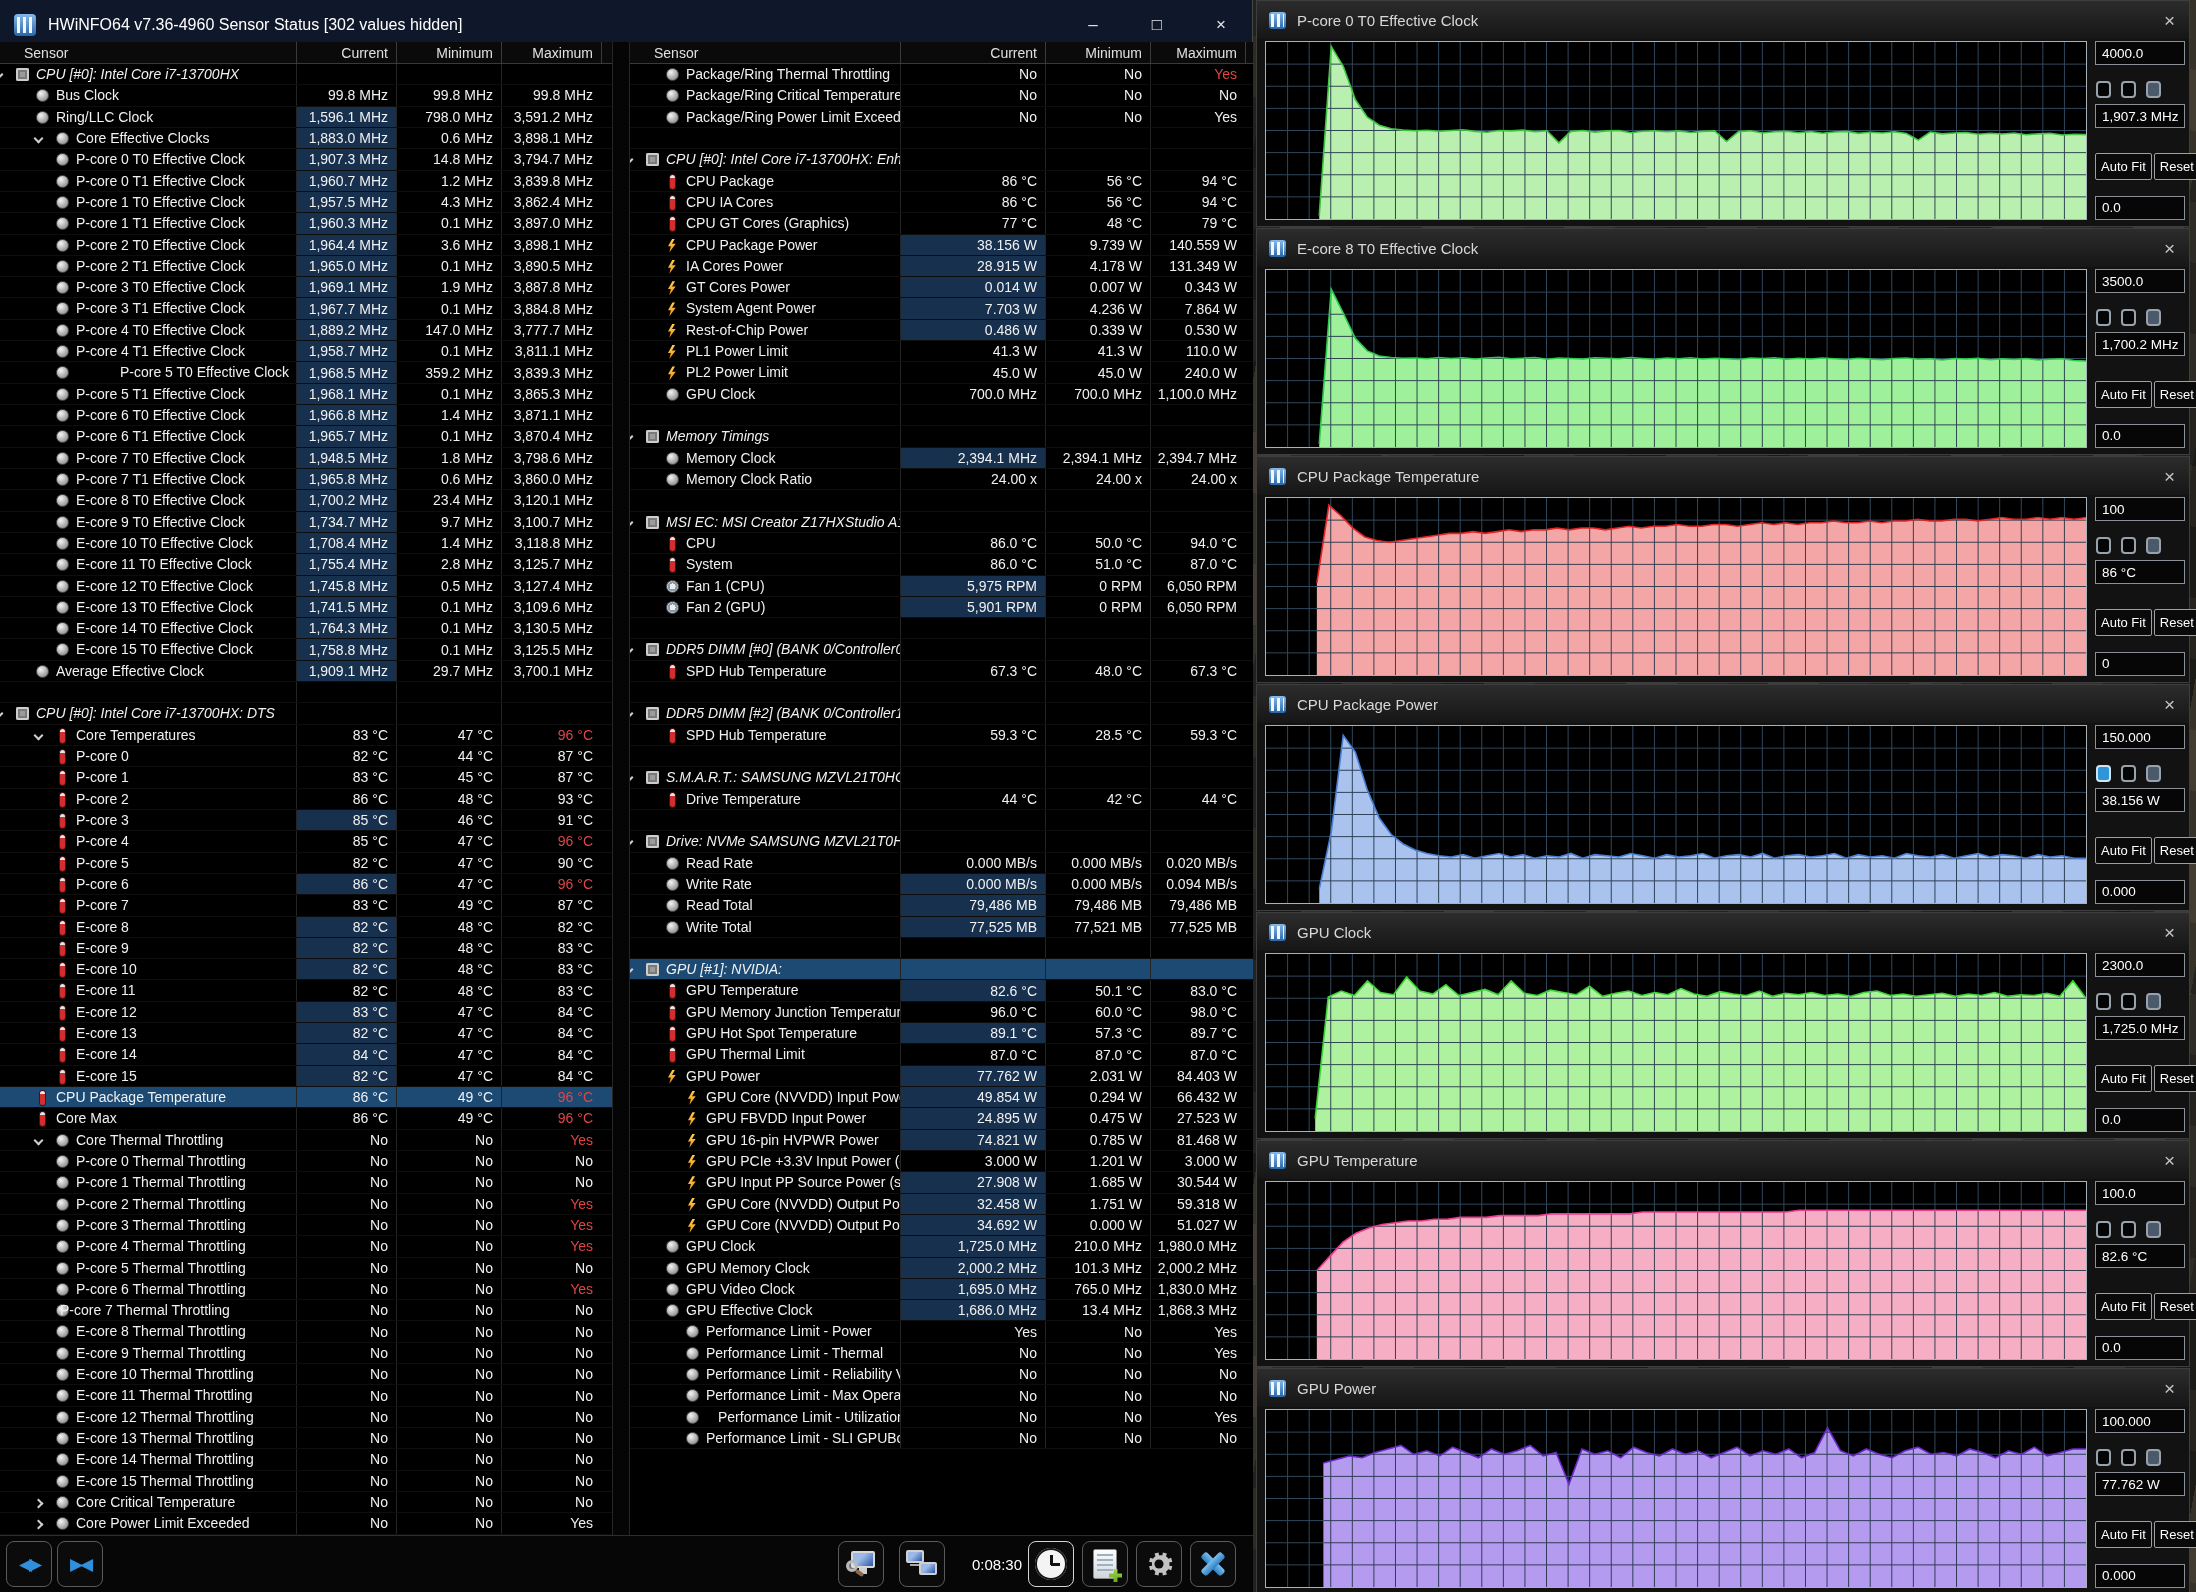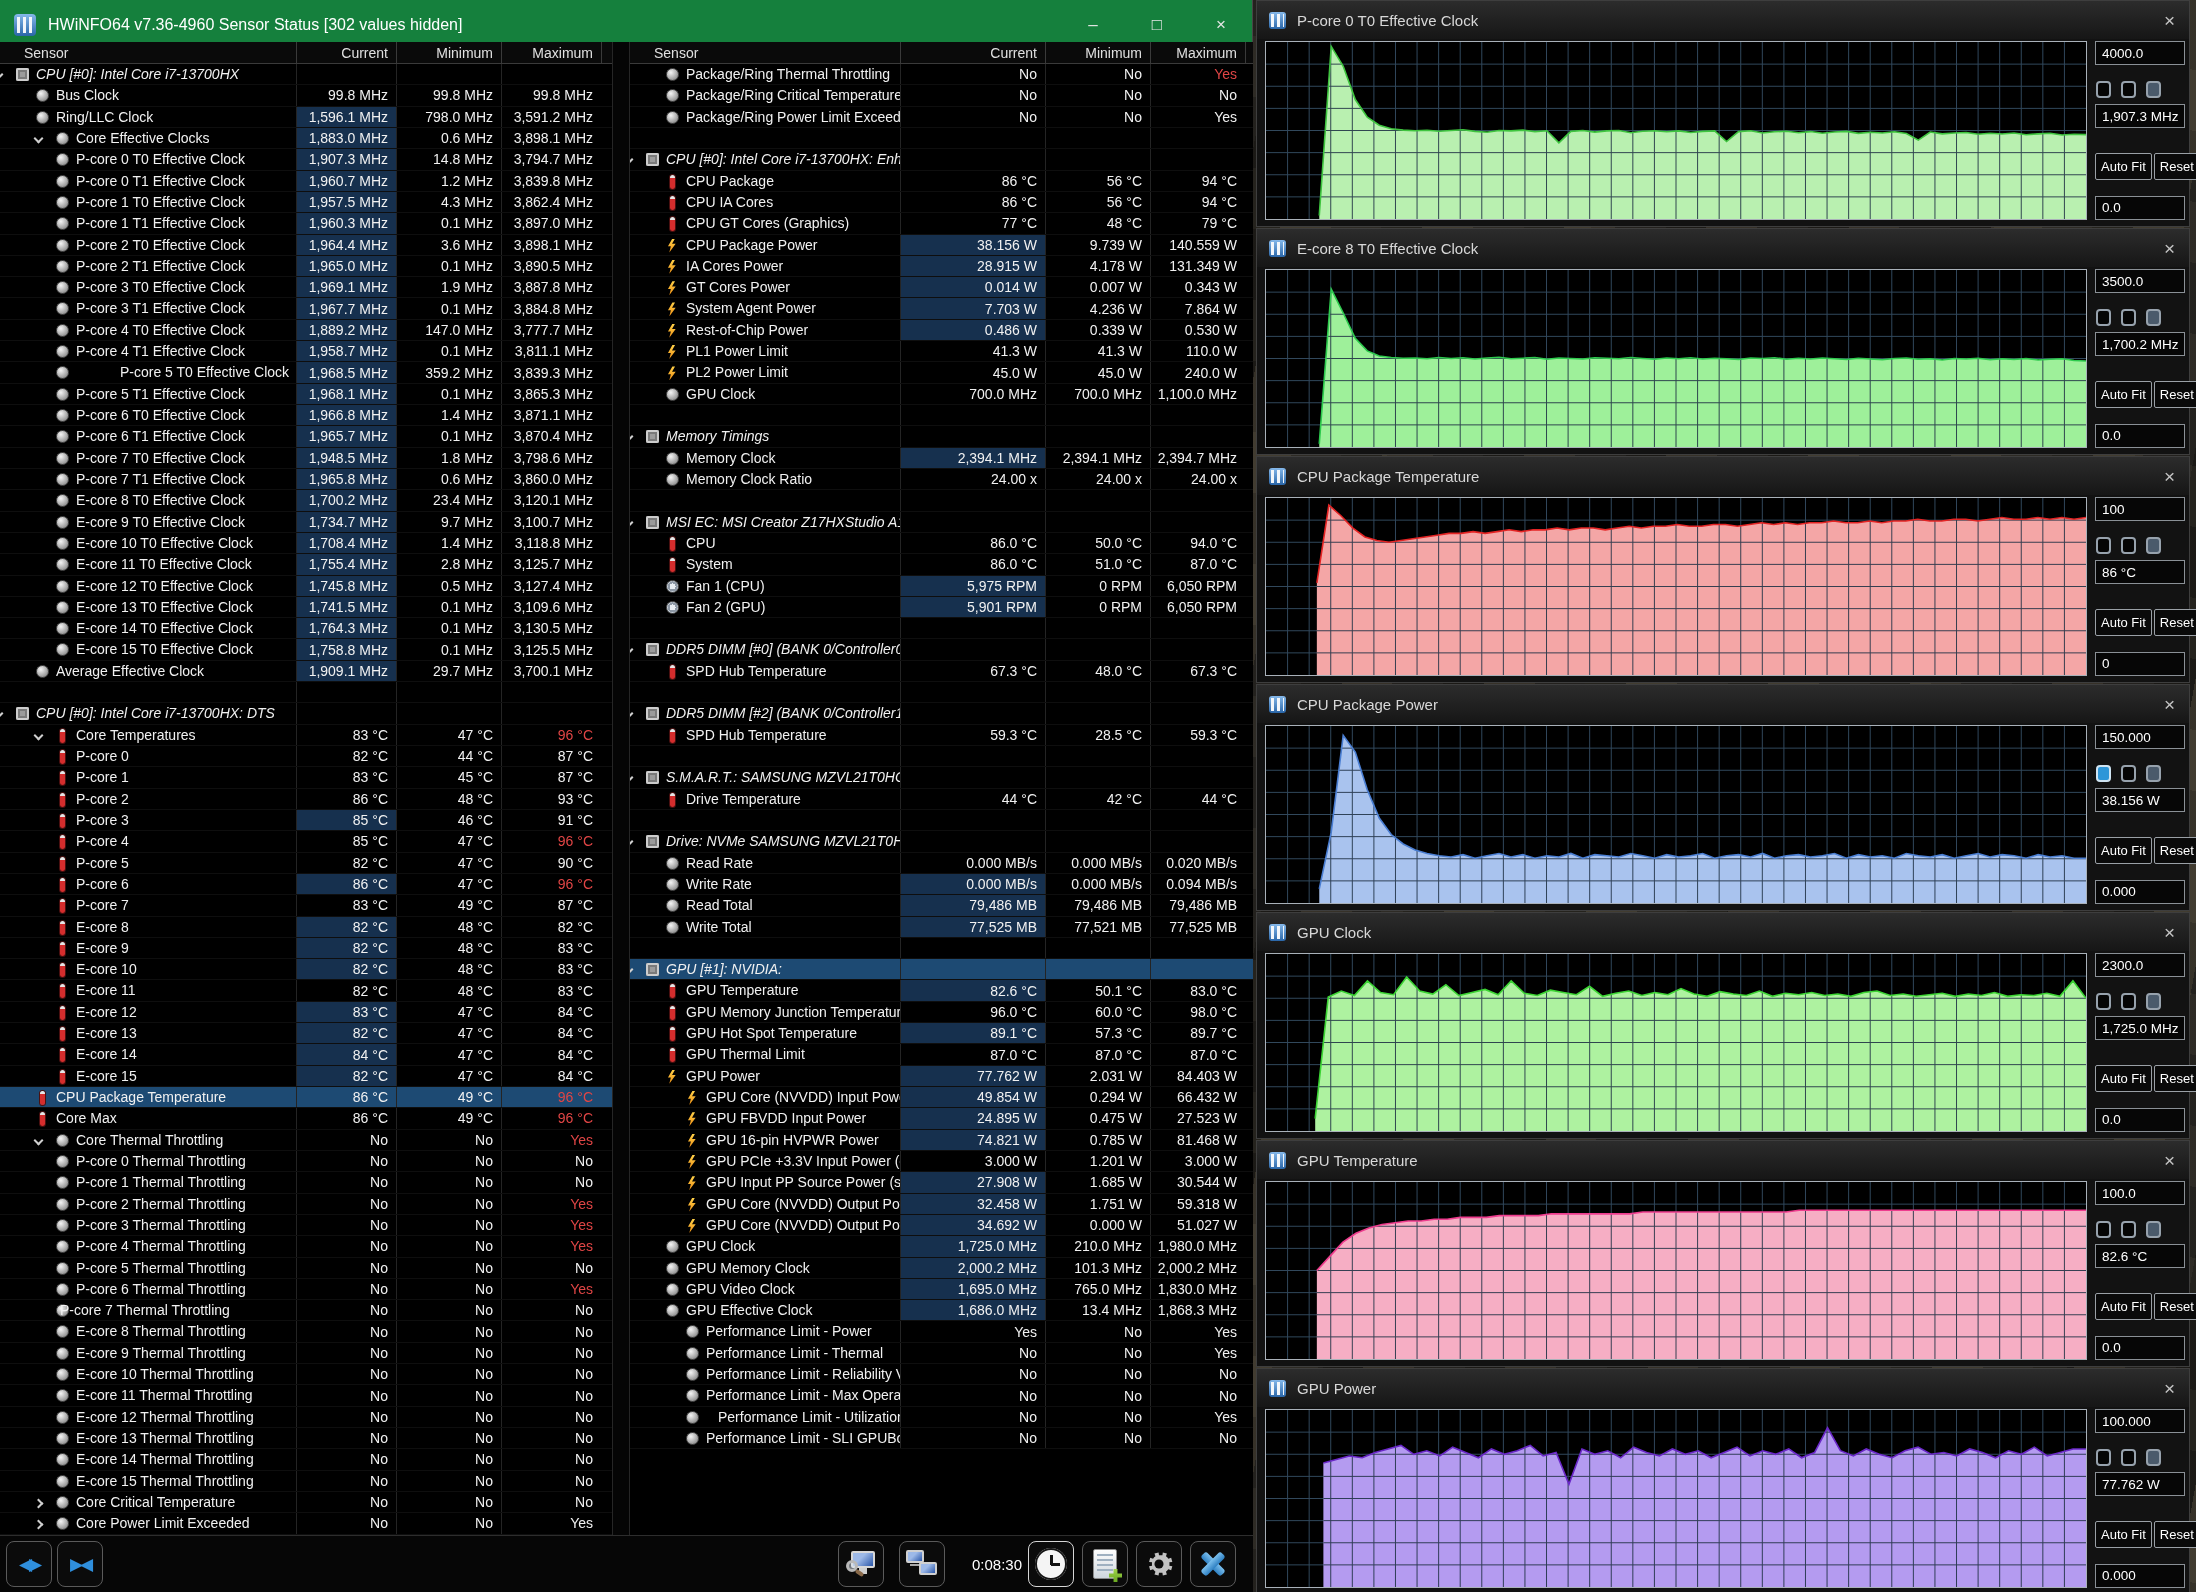--- a/index.html
+++ b/index.html
@@ -4,21 +4,21 @@
 <style>
   html,body{margin:0;padding:0;background:#2b2823;}
   *{box-sizing:border-box;}
   .desktop{position:relative;width:2196px;height:1592px;overflow:hidden;
     font-family:"Liberation Sans",sans-serif;
     background:#38342c;
     background-image:repeating-linear-gradient(100deg,rgba(0,0,0,.35) 0 40px,rgba(90,80,60,.25) 40px 90px,rgba(20,20,20,.3) 90px 140px),
                      repeating-linear-gradient(10deg,rgba(60,55,45,.25) 0 60px,rgba(10,10,10,.3) 60px 130px);}
   
   .main-window{position:absolute;left:0;top:0;width:1253px;height:1592px;background:#000;border-right:1px solid #474747;}
-  .titlebar{height:42px;background:#15803d;display:flex;align-items:center;padding:8px 16px 0 14px;}
+  .titlebar{height:42px;background:#0f172a;display:flex;align-items:center;padding:8px 16px 0 14px;}
   .hw-ico{width:22px;height:22px;border-radius:4px;background:linear-gradient(#85b8ea,#2a66a8);display:flex;align-items:flex-end;justify-content:center;padding:3px;}
   .hw-ico .bars{width:100%;height:100%;background:repeating-linear-gradient(90deg,#f2f6fa 0 3px,rgba(0,0,0,0) 3px 6px);}
   .title-text{color:#fff;font-size:16px;margin-left:12px;white-space:nowrap;}
   .win-controls{margin-left:auto;display:flex;gap:34px;}
   .win-btn{width:30px;text-align:center;color:#e6e6e6;font-size:17px;line-height:42px;}
   
   .tables{position:absolute;top:42px;left:0;width:1253px;height:1493px;display:flex;background:#000;}
   .tbl{display:flex;flex-direction:column;}
   .tbl-left{width:612px;}
   .tbl-sep{width:18px;background:#050505;border-left:1px solid #262626;border-right:1px solid #262626;}

